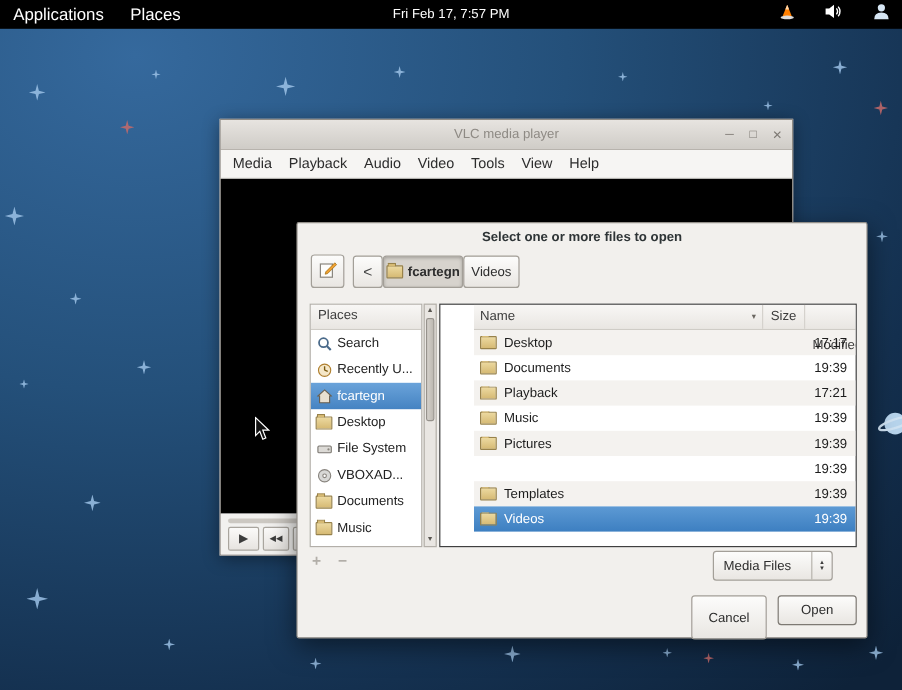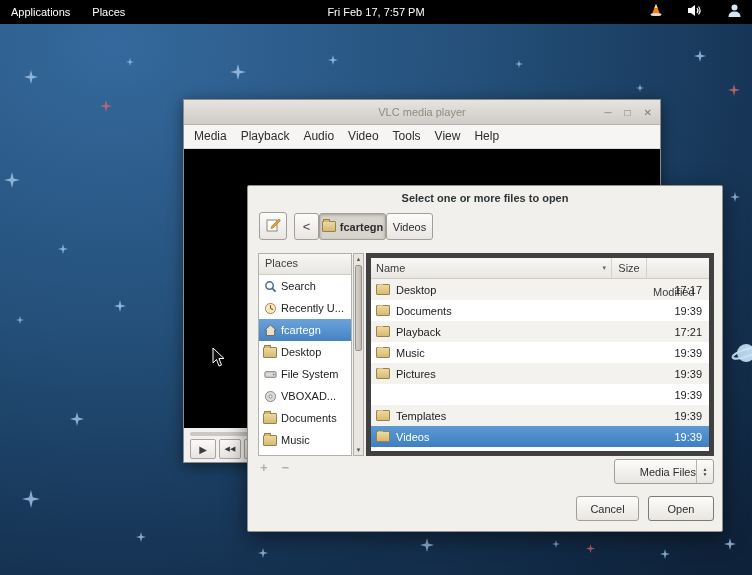--- a/index.html
+++ b/index.html
@@ -9,21 +9,21 @@
 
   
   .star { position:absolute; background:#9cc2e6; opacity:.85;
     clip-path:polygon(50% 0%,60% 40%,100% 50%,60% 60%,50% 100%,40% 60%,0% 50%,40% 40%); }
   .star.red { background:#c56a6a; }
   .saturn { position:absolute; left:728px; top:338px; }
 
   
   .panel { position:absolute; top:0; left:0; right:0; height:24px; background:#000; color:#fff;
     display:flex; align-items:center; z-index:10; }
-  .panel-menu { font-size:11px; padding:0 11px; line-height:24px; cursor:default; }
+  .panel-menu { font-size:14px; padding:0 11px; line-height:24px; cursor:default; }
   .panel-clock { position:absolute; left:50%; transform:translateX(-50%); font-size:11px; }
   .panel-tray { position:absolute; right:10px; top:0; height:24px; display:flex; align-items:center; gap:24px; }
 
   
   .vlc { position:absolute; left:183px; top:99px; width:478px; height:364px; z-index:2;
     background:#f2f1ef; border:1px solid #8f8b85; box-shadow:0 3px 14px rgba(0,0,0,.45); }
   .vlc-titlebar { height:25px; background:linear-gradient(#e7e4e0,#cfccc7); border-bottom:1px solid #b7b3ad; position:relative; }
   .vlc-title { text-align:center; line-height:25px; font-size:11px; color:#8e8a84; }
   .vlc-winbtns { position:absolute; right:8px; top:0; height:25px; display:flex; gap:13px; align-items:center;
     color:#7d7973; font-size:10px; }
@@ -64,21 +64,21 @@
   .pi-icon { flex:none; width:14px; height:13px; display:flex; align-items:center; justify-content:center; }
 
   .side-scroll { position:absolute; left:105px; top:67px; width:11px; height:203px;
     background:#e9e6e2; border:1px solid #b3afa9; }
   .scroll-arrow { height:10px; font-size:6px; color:#5a5752; text-align:center; line-height:10px; }
   .scroll-thumb { position:absolute; left:1px; right:1px; top:11px; height:86px;
     background:linear-gradient(90deg,#d4d0ca,#bdb9b2); border:1px solid #96928c; border-radius:2px; }
   .scroll-down { position:absolute; bottom:0; left:0; right:0; }
 
   .filelist { position:absolute; left:118px; top:67px; width:348px; height:203px;
-    background:#fff; border:5px solid #404040; overflow:hidden; }
+    background:#fff; border:1px solid #404040; overflow:hidden;padding-left:28px; }
   .fl-header { display:flex; height:21px; background:linear-gradient(#f8f7f5,#e9e6e2);
     border-bottom:1px solid #cfccc6; font-size:11px; color:#3c3c3c; }
   .h-name { flex:0 0 241px; display:flex; align-items:center; justify-content:space-between; padding:0 5px; border-right:1px solid #d5d2cd; }
   .h-size { flex:0 0 35px; display:flex; align-items:center; justify-content:center; border-right:1px solid #d5d2cd; }
   .h-mod  { flex:1; display:flex; align-items:center; padding-left:6px;margin-top:34px; }
   .sort-glyph { font-size:7px; color:#6a6660; }
 
   .frow { display:flex; align-items:center; height:21px; font-size:11px; color:#1c1c1c; }
   .frow:nth-child(even) { background:#f4f2ef; }
   .frow.selected { background:linear-gradient(#5d9ad4,#3d7fc1); color:#fff; }
@@ -87,26 +87,26 @@
   .c-mod  { flex:1; text-align:right; padding-right:7px; }
 
   .ficon { width:14px; height:11px; background:linear-gradient(#ecd9a0,#d6ba74); border:1px solid #98824a;
     border-radius:1px; position:relative; flex:none; }
   .ficon::before { content:""; position:absolute; top:-3px; left:0; width:5px; height:2px;
     background:#d6ba74; border:1px solid #98824a; border-bottom:none; border-radius:1px 1px 0 0; }
 
   .bookmark-btns { position:absolute; left:12px; top:274px; display:flex; gap:14px;
     color:#b2aea8; font-size:13px; font-weight:bold; }
 
-  .combo { position:absolute; left:366px; top:273px; width:100px; height:25px; justify-content:flex-start;text-align:right; }
+  .combo { position:absolute; left:346px; top:273px; width:100px; height:25px; justify-content:flex-start; }
   .combo-label { flex:1; padding-left:8px; font-size:11px; }
   .combo-arrows { width:17px; height:100%; border-left:1px solid #b7b3ad; display:flex; flex-direction:column;
     align-items:center; justify-content:center; font-size:5px; line-height:5px; color:#3c3c3c; }
 
-  .btn-cancel { position:absolute; left:328px; top:310px; width:63px; height:25px; }
+  .btn-cancel { position:absolute; left:328px; top:310px; width:63px; height:37px; }
   .btn-open   { position:absolute; left:400px; top:310px; width:66px; height:25px; border-color:#7d7973; }
 
   .cursor { position:absolute; left:212px; top:347px; z-index:99; pointer-events:none; }
 </style>
 </head>
 <body>
 
 <div class="screen">
 
   <div class="star" style="left:24px;top:70px;width:14px;height:14px;"></div>

